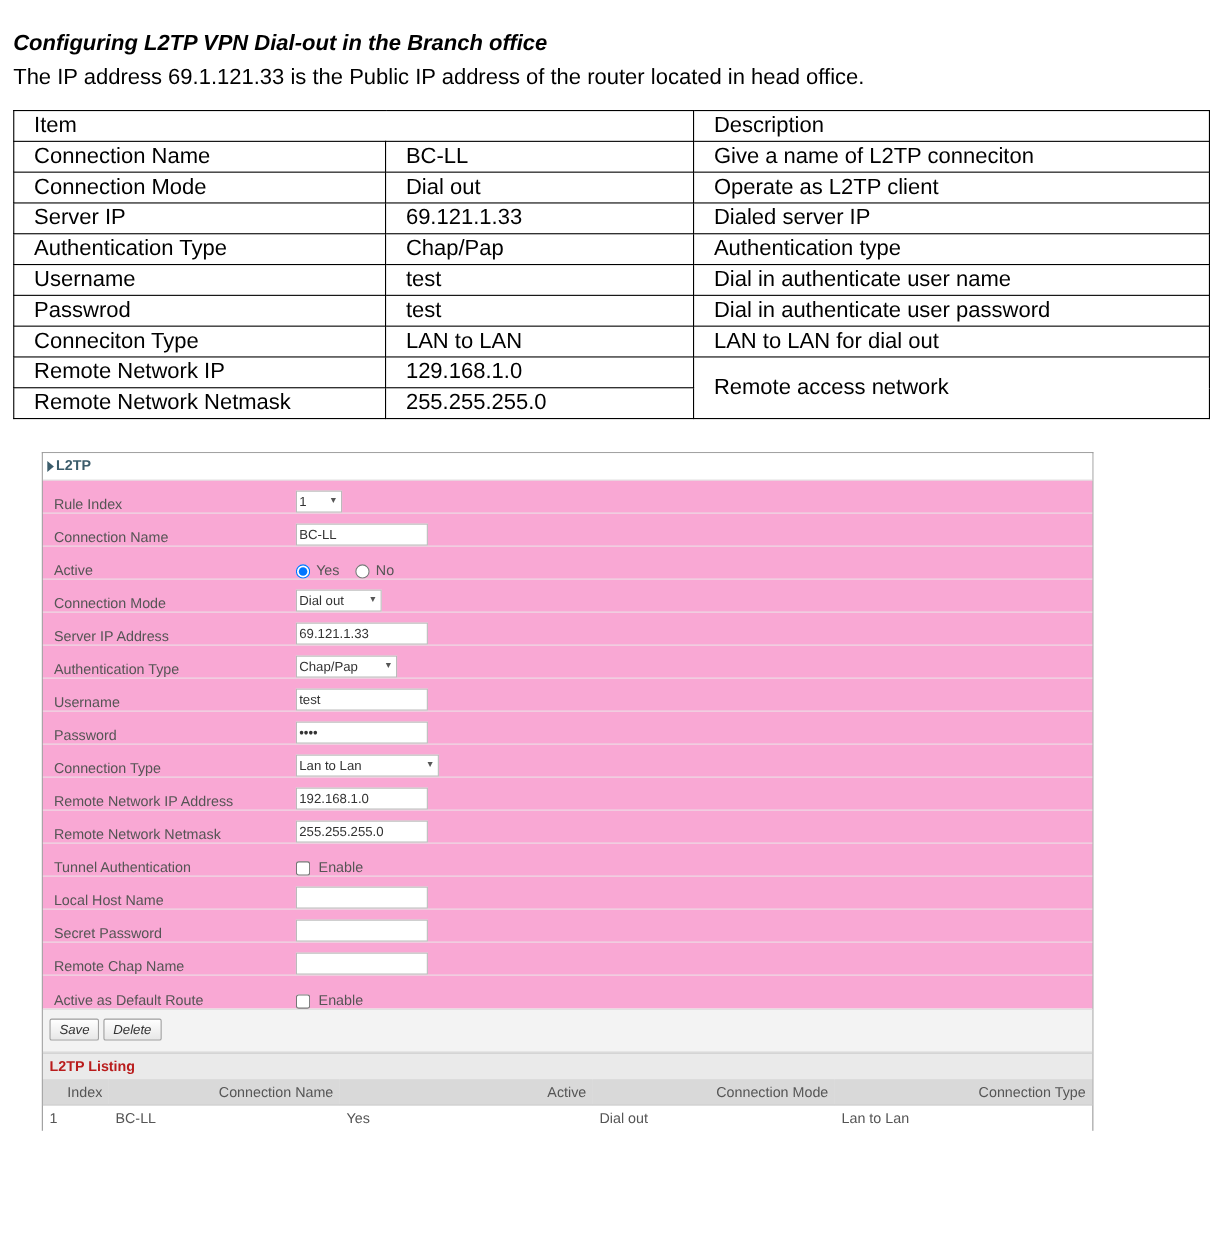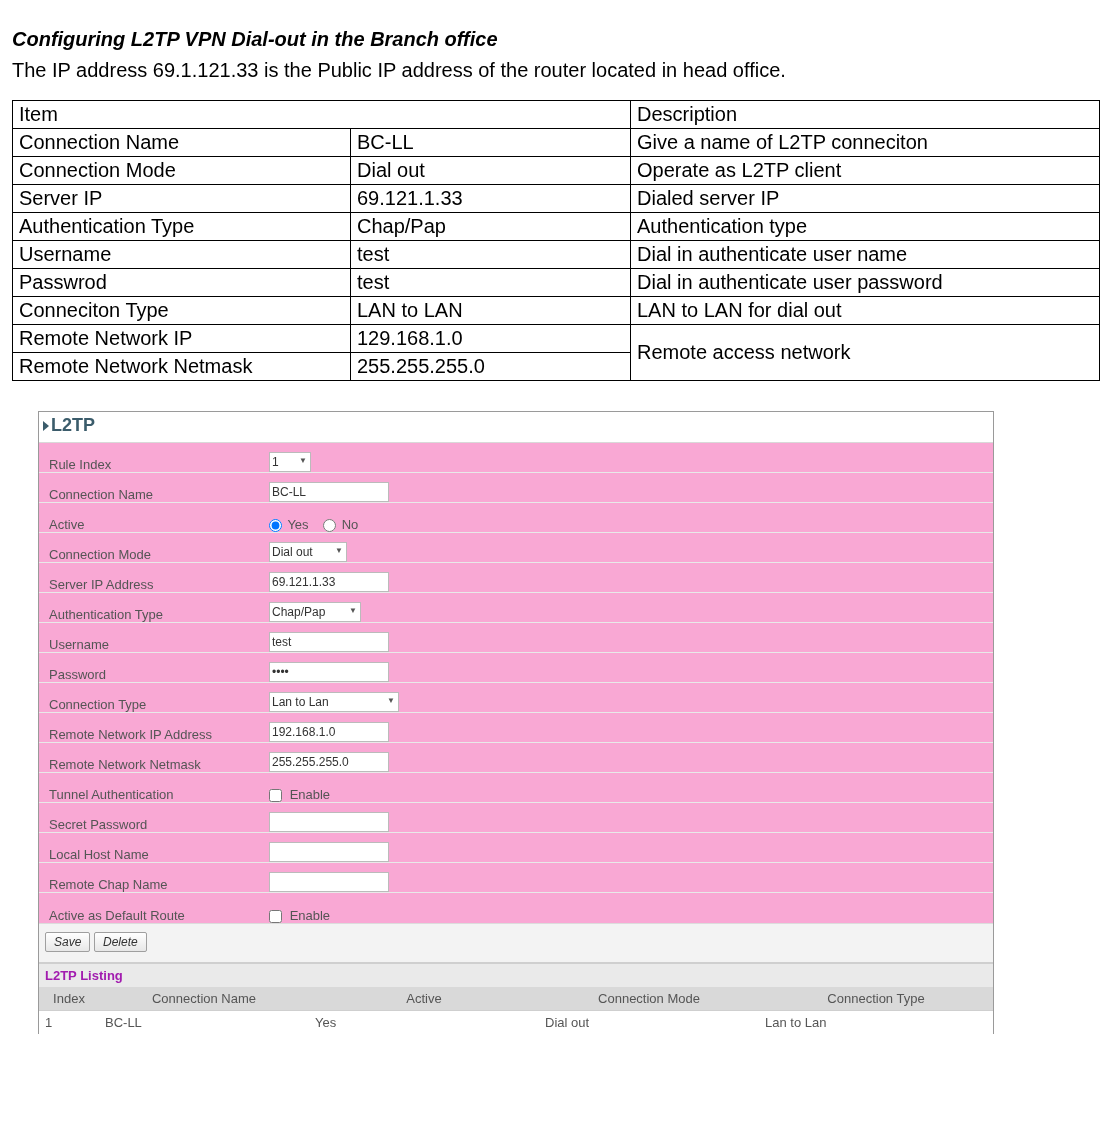--- a/index.html
+++ b/index.html
@@ -11,21 +11,21 @@
     padding: 8px 12px;
     width: 1120px;
     background: #fff;
   }
   .doc-title { font-weight: 700; margin: 20px 0 8px 0; font-size: 20px; font-style: italic; }
   .doc-para  { margin: 4px 0 18px 0; font-size: 20px; }
 
   table.spec { border-collapse: collapse; width: 1088px; margin-bottom: 30px; }
   table.spec td, table.spec th {
     border: 1px solid #000;
-    padding: 2px 6px;
+    padding: 2px 18px;
     font-weight: 400;
     text-align: left;
     font-size: 20px;
     vertical-align: middle;
     height: 26px;
   }
 
   
   .shot {
     width: 956px;
@@ -33,21 +33,21 @@
     border: 1px solid #9a9a9a;
     border-bottom: none;
     font-size: 13px;
     color: #555;
     background: #fff;
   }
   .sect-title {
     background: #fff;
     color: #3b5c6b;
     font-weight: 700;
-    font-size: 18px;
+    font-size: 13px;
     padding: 3px 4px 6px 4px;
     border-bottom: 1px solid #d9d9d9;
   }
   .tri { display:inline-block; width:0;height:0;border-top:5px solid transparent;border-bottom:5px solid transparent;border-left:6px solid #3b5c6b;margin-right:2px;vertical-align:middle;}
   .form-row {
     display: flex;
     align-items: flex-end;
     height: 30px;
     border-bottom: 1px solid #e9e9e9;
     background: #f9a8d4;
@@ -82,28 +82,28 @@
     border: 1px solid #9f9f9f;
     border-radius: 2px;
     color:#333;
     cursor:pointer;
     font-style:italic;
   }
 
   .list-title {
     font-weight: 700;
     font-size: 13px;
-    color: #a21caf;
+    color: #b91c1c;
     padding: 4px 6px 4px 6px;
     background: #eaeaea;
     border-top: 1px solid #cfcfcf;
   }
   table.listing { width:100%; border-collapse: collapse; font-size:13px; color:#555; }
   table.listing th {
-    text-align:center; font-weight:400; background:#d9d9d9;
+    text-align:right; font-weight:400; background:#d9d9d9;
     padding: 4px 6px; border-bottom:1px solid #cfcfcf;
   }
   table.listing td { padding: 4px 6px; }
 </style>
 </head>
 <body>
 
 <div class="doc-title">Configuring L2TP VPN Dial-out in the Branch office</div>
 <div class="doc-para">The IP address 69.1.121.33 is the Public IP address of the router located in head office.</div>
 
@@ -231,26 +231,26 @@
 
   <div class="form-row">
     <div class="lbl">Tunnel Authentication</div>
     <div class="ctl">
       <input type="checkbox" class="chk" style="">
       <span>Enable</span>
     </div>
   </div>
 
   <div class="form-row">
+    <div class="lbl">Local Host Name</div>
+    <div class="ctl"><input class="txt mid" value="" style=""></div>
+  </div>
+
+  <div class="form-row">
     <div class="lbl">Secret Password</div>
-    <div class="ctl"><input class="txt mid" value="" style=""></div>
-  </div>
-
-  <div class="form-row">
-    <div class="lbl">Local Host Name</div>
     <div class="ctl"><input class="txt mid" value="" style=""></div>
   </div>
 
   <div class="form-row">
     <div class="lbl">Remote Chap Name</div>
     <div class="ctl"><input class="txt mid" value="" style=""></div>
   </div>
 
   <div class="form-row" style="border-bottom:none">
     <div class="lbl">Active as Default Route</div>

